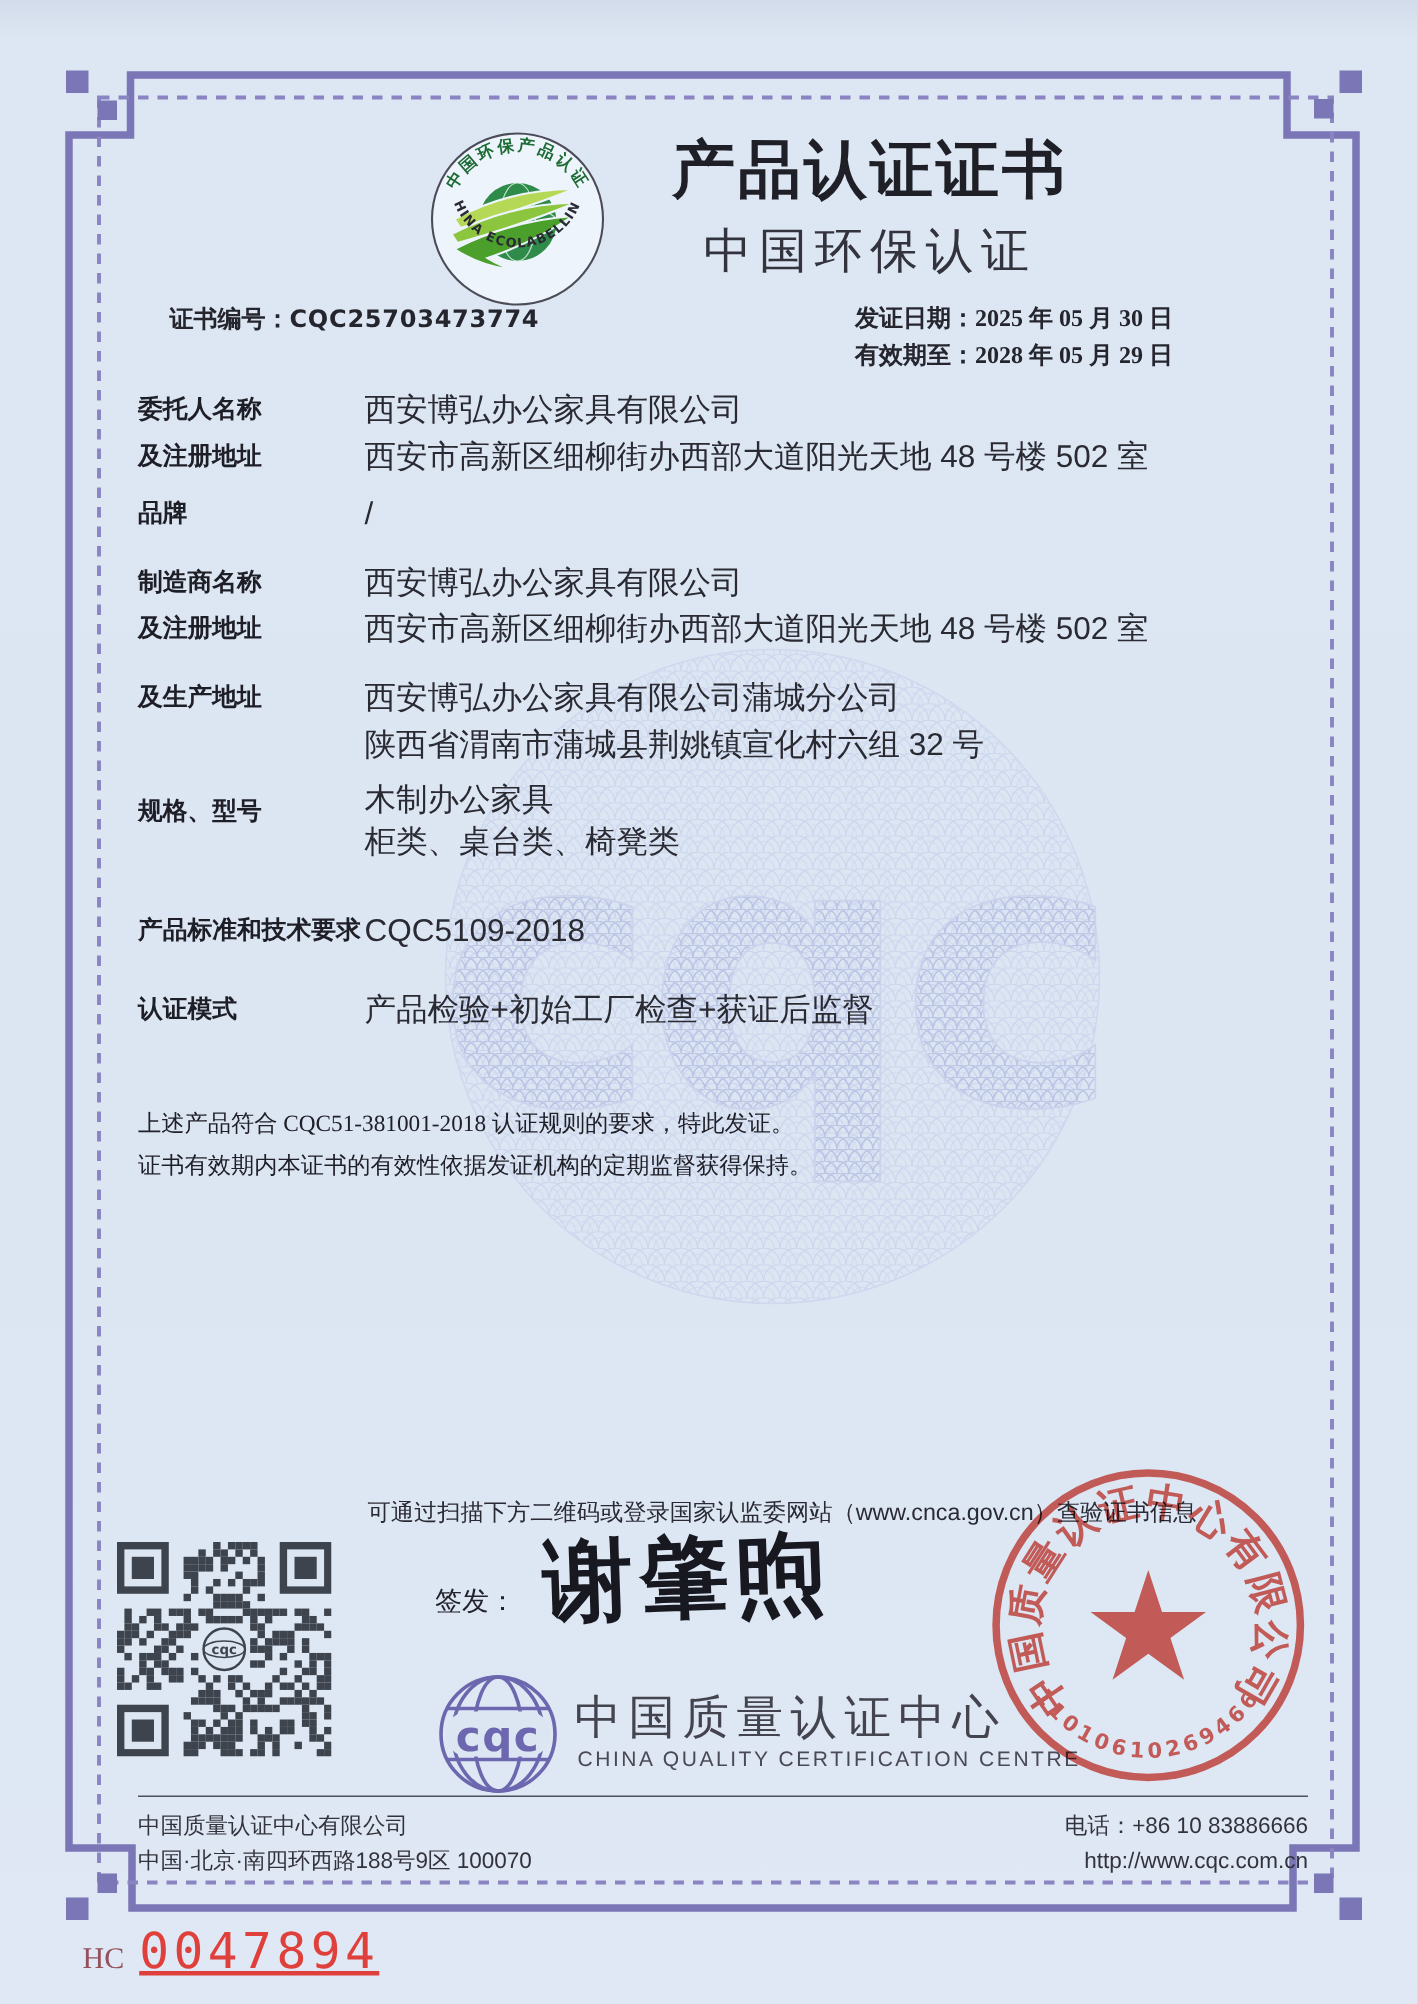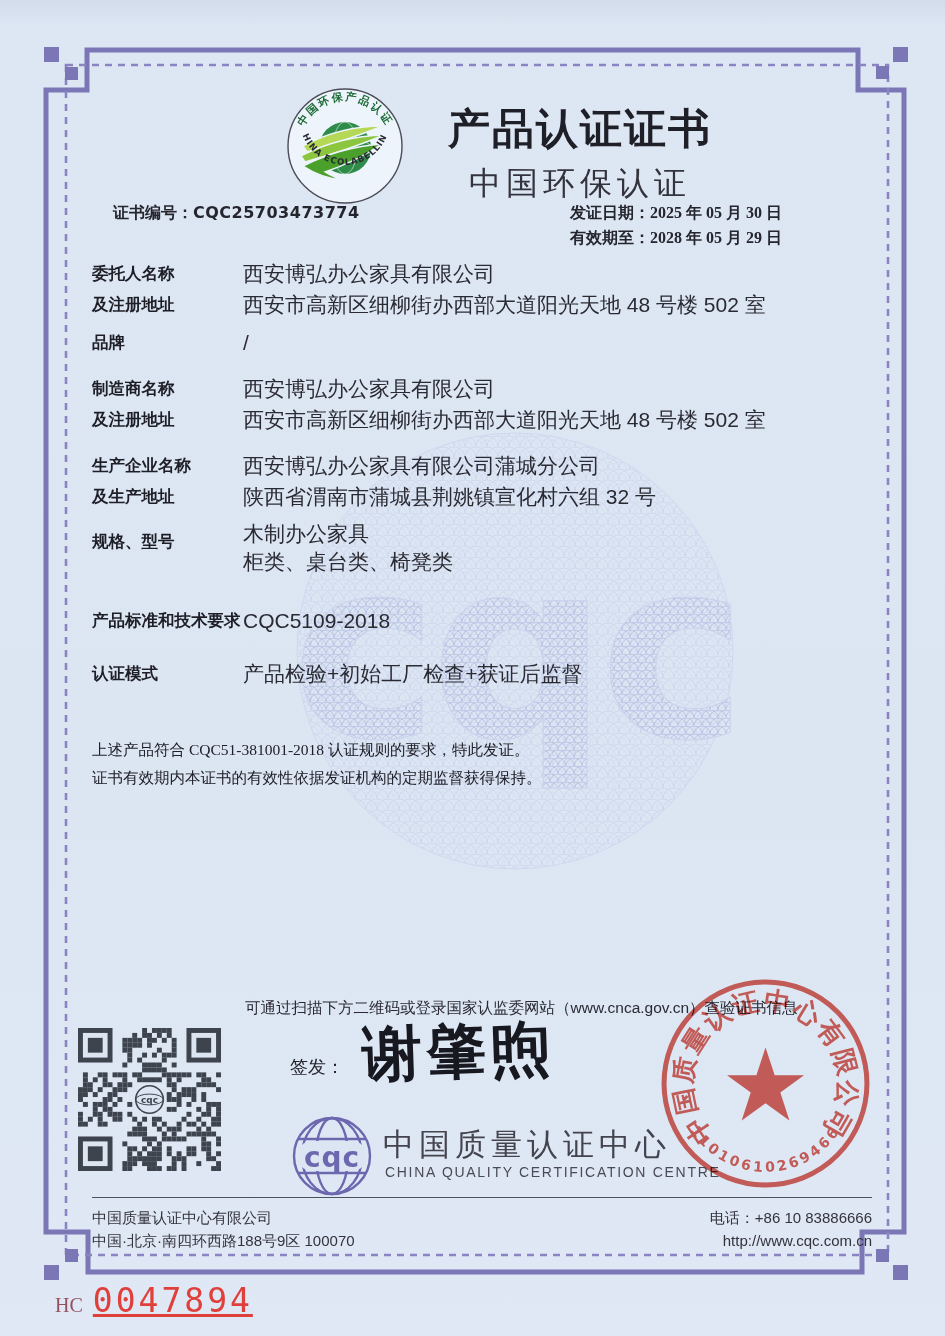--- a/index.html
+++ b/index.html
@@ -4,21 +4,21 @@
 <style>
   html,body{margin:0;padding:0;background:#c9d3e2;}
   #cert{
     position:relative;width:945px;height:1336px;overflow:hidden;
     background:linear-gradient(180deg,#d3dcea 0%,#dde7f4 2%,#dce6f3 60%,#dfe8f4 100%);
     font-family:"Liberation Sans","DejaVu Sans",sans-serif;color:#23232b;
   }
   .abs{position:absolute;}
   
   .title-block{left:412px;top:90px;width:336px;text-align:center;}
-  .cert-title{font-size:42px;font-weight:700;letter-spacing:2px;color:#1f1f27;line-height:1.1;margin-top:16px;}
+  .cert-title{font-size:42px;font-weight:700;letter-spacing:2px;color:#1f1f27;line-height:1.1;}
   .cert-subtitle{font-size:32px;font-weight:400;letter-spacing:5px;color:#33333d;margin-top:10px;}
   
   .meta-serif{font-family:"Liberation Serif","DejaVu Serif",serif;font-weight:600;font-size:16px;color:#25252e;}
   .meta-left{left:113px;top:203px;}
   .meta-right{left:570px;top:200px;line-height:25px;}
   
   .f-label{left:92px;width:215px;font-size:16.5px;font-weight:700;color:#1e1e27;line-height:31px;}
   .f-value{left:243px;width:600px;font-size:21px;color:#2a2a33;line-height:31px;}
   .notes{left:92px;width:640px;font-family:"Liberation Serif","DejaVu Serif",serif;
          font-size:15.5px;font-weight:500;color:#20202a;line-height:28px;}
@@ -145,21 +145,20 @@
   <div class="abs f-label" style="top:373px;">
     <div>制造商名称</div>
       <div>及注册地址</div>
     </div>
   <div class="abs f-value" style="top:373px;">
     <div>西安博弘办公家具有限公司</div>
       <div>西安市高新区细柳街办西部大道阳光天地 48 号楼 502 室</div>
     </div>
 
   <div class="abs f-label" style="top:450px;">
-    <div>生产企业名称</div>
       <div>及生产地址</div>
     </div>
   <div class="abs f-value" style="top:450px;">
     <div>西安博弘办公家具有限公司蒲城分公司</div>
       <div>陕西省渭南市蒲城县荆姚镇宣化村六组 32 号</div>
     </div>
 
   <div class="abs f-label" style="top:526px;">
       <div>规格、型号</div>
     </div>

